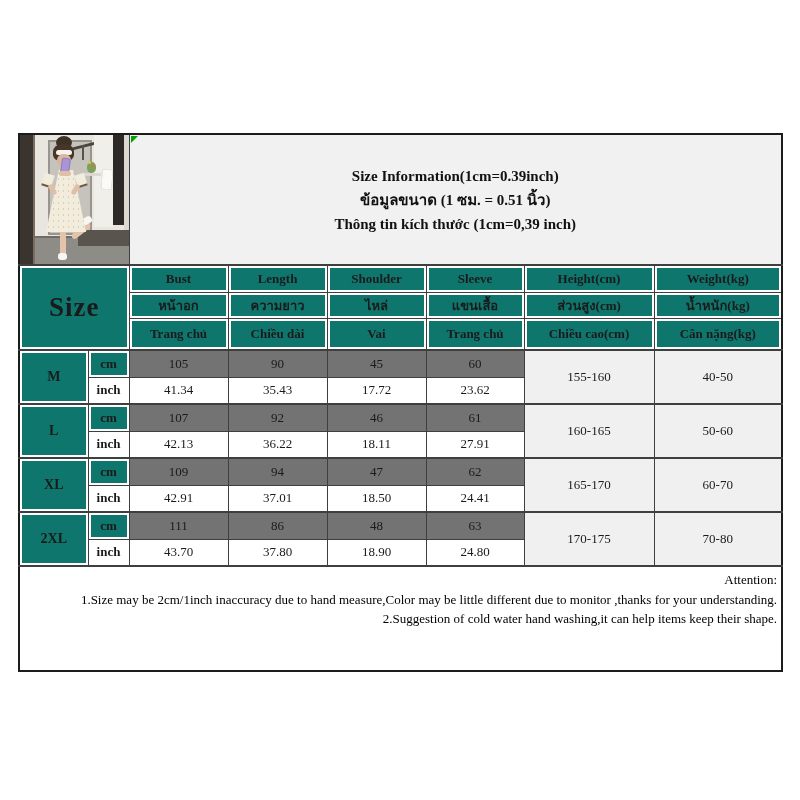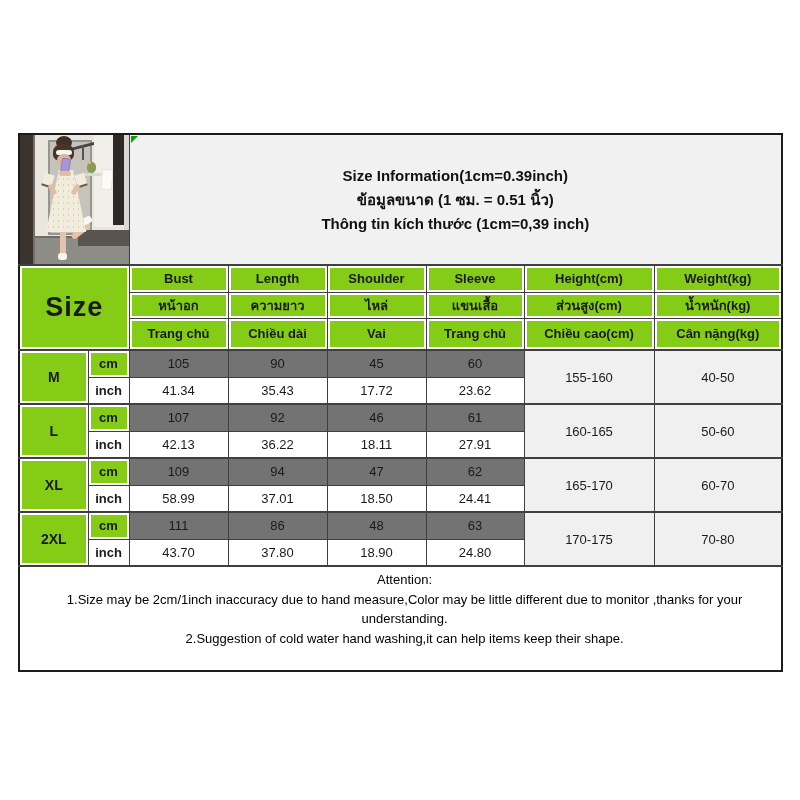--- a/index.html
+++ b/index.html
@@ -3,43 +3,43 @@
 <meta charset="utf-8">
 <style>
   * { margin: 0; padding: 0; box-sizing: border-box; }
   html,body { width: 800px; height: 800px; background: #ffffff; }
   body { font-family: "Liberation Sans", sans-serif; color: #1a1a1a; position: relative; }
 
   .sheet { position: absolute; left: 18px; top: 133px; width: 763px; }
 
   table.size-table {
     border-collapse: collapse; table-layout: fixed;
-    width: 763px; border: 2px solid #1c1c1c;
+    width: 763px; border: 2px solid #1c1c1c; font-family: Liberation Serif, serif;
   }
   td { border: 1px solid #3f3f3f; text-align: center; vertical-align: middle;
        font-size: 13px; overflow: hidden; }
 
   tr.block-top td { border-top-width: 2px; }
 
-  .c-gray  { background: #84cc16; box-shadow: inset 0 0 0 2px #ffffff; font-weight: bold; }
+  .c-gray  { background: #0f766e; box-shadow: inset 0 0 0 2px #ffffff; font-weight: bold; }
   .c-title { background: #f1f1f1; position: relative; }
   .c-light { background: #737373; }
   .c-white { background: #ffffff; margin-left: 39px; }
   .c-merge { background: #f0f0f0; }
 
   .size-big   { font-size: 27px; font-weight: bold; letter-spacing: 1px; }
   .size-label { font-size: 14px; font-weight: bold; }
   .unit-label { font-weight: bold; }
 
   .title-line   { font-size: 15px; font-weight: bold; line-height: 24px; color: #111; }
 
   .excel-corner { position: absolute; left: 1px; top: 1px; width: 0; height: 0;
                   border-top: 7px solid #00a400; border-right: 7px solid transparent; }
 
-  td.attention-cell { text-align: center; vertical-align: top; padding: 3px 4px 0 12px;
+  td.attention-cell { text-align: right; vertical-align: top; padding: 3px 4px 0 12px;
                       border-top-width: 2px; background: #ffffff; }
   .att-line { font-size: 13px; line-height: 19.5px; color: #000; }
 
   
   .photo { position: relative; width: 100%; height: 129px; background: #e9e6e0; overflow: hidden; }
   .ph { position: absolute; }
   .ph-left-frame   { left: 0; top: 0; width: 13px; height: 129px; background: #3a332e; }
   .ph-left-edge    { left: 13px; top: 0; width: 2px; height: 129px; background: #7a6e62; }
   .ph-floor        { left: 0; top: 103px; width: 110px; height: 26px; background: #8e8c86; }
   .ph-skirting     { left: 0; top: 101px; width: 110px; height: 2px; background: #6e6c66; }
@@ -201,21 +201,21 @@
     <td class="c-gray unit-label">cm</td>
     <td class="c-light">109</td>
     <td class="c-light">94</td>
     <td class="c-light">47</td>
     <td class="c-light">62</td>
     <td rowspan="2" class="c-merge">165-170</td>
     <td rowspan="2" class="c-merge">60-70</td>
   </tr>
   <tr style="height:27px">
     <td class="c-white unit-label">inch</td>
-    <td class="c-white">58.99</td>
+    <td class="c-white">42.91</td>
     <td class="c-white">37.01</td>
     <td class="c-white">18.50</td>
     <td class="c-white">24.41</td>
   </tr>
 
   <tr style="height:27px" class="block-top">
     <td rowspan="2" class="c-gray size-label">2XL</td>
     <td class="c-gray unit-label">cm</td>
     <td class="c-light">111</td>
     <td class="c-light">86</td>

